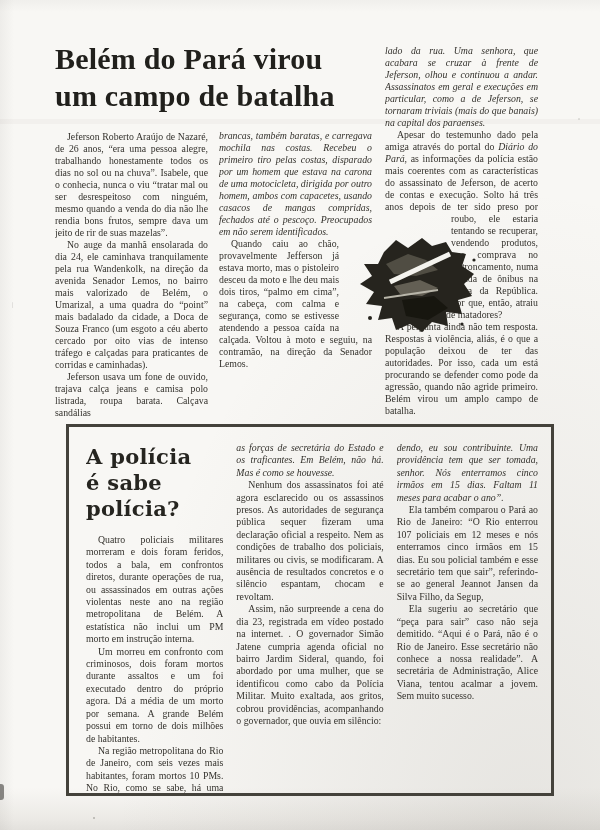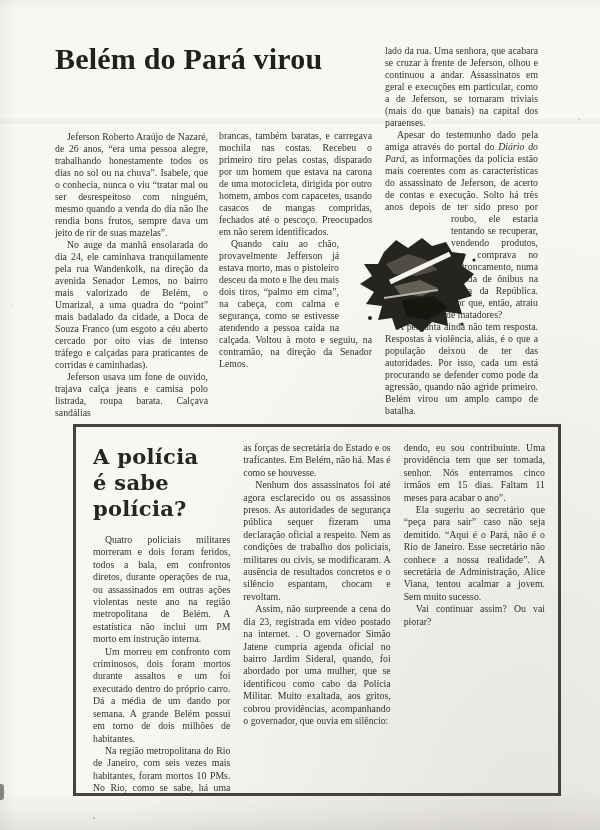--- a/index.html
+++ b/index.html
@@ -17,30 +17,30 @@
   .headline{position:absolute;left:55px;top:40px;width:330px;margin:0;
     font-weight:600;font-size:30px;line-height:37px;color:#21201c;letter-spacing:.2px;}
   .headline span{display:block;}
   
   .col{position:absolute;width:153px;text-align:justify;font-size:9.8px;line-height:12px;hyphens:auto;-webkit-hyphens:auto;}
   .col1{left:55px;top:131px;max-height:292px;overflow:hidden;}
   .col2{left:219px;top:130px;max-height:292px;overflow:hidden;}
   .col3{left:385px;top:45px;max-height:372px;overflow:hidden;}
   p.para,p.bpara{margin:0;}
   .indent{text-indent:12px;}
-  .cont{text-indent:0;}
+  .cont{text-indent:0;font-style:italic;}
   .it{font-style:italic;}
   .wrap-r{float:right;width:30px;height:88px;margin-left:3px;}
   .wrap-l{float:left;width:66px;height:192px;margin-right:3px;
     shape-outside:polygon(0 90px,66px 90px,66px 170px,30px 170px,30px 192px,0 192px);}
   
   .illustration{position:absolute;left:350px;top:234px;width:128px;height:102px;}
   .illustration svg{display:block;width:100%;height:100%;}
   
-  .box{position:absolute;left:73px;top:424px;width:488px;height:372px;box-sizing:border-box;
+  .box{position:absolute;left:66px;top:424px;width:488px;height:372px;box-sizing:border-box;
     border:3px solid #44423b;display:flex;gap:13px;padding:15px 13px 0 17px;overflow:hidden;}
   .box-col{text-align:justify;font-size:9.8px;line-height:12.4px;overflow:hidden;hyphens:auto;-webkit-hyphens:auto;}
   .box-c1{width:138px;}
   .box-c2{width:148px;}
   .box-c3{width:142px;}
   .box-title{margin:2px 0 12px 0;font-family:"DejaVu Serif",serif;font-weight:bold;
     font-size:21px;line-height:26px;color:#262520;letter-spacing:.3px;}
   .box-title span{display:block;}
   
   .speck{position:absolute;background:rgba(70,68,62,.35);border-radius:50%;}
@@ -50,20 +50,21 @@
   .smudge{position:absolute;left:0;top:784px;width:4px;height:16px;background:rgba(50,48,44,.55);border-radius:0 3px 3px 0;}
 </style>
 </head>
 <body>
 
 <div class="page">
   <div class="band"></div>
 
   <h1 class="headline">
     <span>Belém do Pará virou</span>
+    <span>um campo de batalha</span>
   </h1>
 
   <div class="col col1">
     <p class="para indent">Jeferson Roberto Araújo de Nazaré, de 26 anos, “era uma pessoa alegre, trabalhando honestamente todos os dias no sol ou na chuva”. Isabele, que o conhecia, nunca o viu “tratar mal ou ser desrespeitoso com ninguém, mesmo quando a venda do dia não lhe rendia bons frutos, sempre dava um jeito de rir de suas mazelas”.</p>
     <p class="para indent">No auge da manhã ensolarada do dia 24, ele caminhava tranquilamente pela rua Wandenkolk, na direção da avenida Senador Lemos, no bairro mais valorizado de Belém, o Umarizal, a uma quadra do “point” mais badalado da cidade, a Doca de Souza Franco (um esgoto a céu aberto cercado por oito vias de intenso tráfego e calçadas para praticantes de corridas e caminhadas).</p>
     <p class="para indent">Jeferson usava um fone de ouvido, trajava calça jeans e camisa polo listrada, roupa barata. Calçava sandálias</p>
   </div>
 
   <div class="col col2">
     <p class="para cont">brancas, também baratas, e carregava mochila nas costas. Recebeu o primeiro tiro pelas costas, disparado por um homem que estava na carona de uma motocicleta, dirigida por outro homem, ambos com capacetes, usando casacos de mangas compridas, fechados até o pescoço. Preocupados em não serem identificados.</p>
@@ -97,32 +98,32 @@
   </div>
 
   <section class="box">
     <div class="box-col box-c1">
       <h2 class="box-title">
         <span>A polícia</span>
         <span>é sabe</span>
         <span>polícia?</span>
       </h2>
       <p class="bpara indent">Quatro policiais militares morreram e dois foram feridos, todos a bala, em confrontos diretos, durante operações de rua, ou assassinados em outras ações violentas neste ano na região metropolitana de Belém. A estatística não inclui um PM morto em instrução interna.</p>
-      <p class="bpara indent">Um morreu em confronto com criminosos, dois foram mortos durante assaltos e um foi executado dentro do próprio carro. Dá a média de um dando por semana. A grande Belém possui em torno de dois milhões de habitantes.</p>
+      <p class="bpara indent">Um morreu em confronto com criminosos, dois foram mortos durante assaltos e um foi executado dentro do próprio agora. Dá a média de um morto por semana. A grande Belém possui em torno de dois milhões de habitantes.</p>
       <p class="bpara indent">Na região metropolitana do Rio de Janeiro, com seis vezes mais habitantes, foram mortos 10 PMs. No Rio, como se sabe, há uma guerra não declarada entre</p>
     </div>
     <div class="box-col box-c2">
       <p class="bpara cont">as forças de secretária do Estado e os traficantes. Em Belém, não há. Mas é como se houvesse.</p>
       <p class="bpara indent">Nenhum dos assassinatos foi até agora esclarecido ou os assassinos presos. As autoridades de segurança pública sequer fizeram uma declaração oficial a respeito. Nem as condições de trabalho dos policiais, militares ou civis, se modificaram. A ausência de resultados concretos e o silêncio espantam, chocam e revoltam.</p>
       <p class="bpara indent">Assim, não surpreende a cena do dia 23, registrada em vídeo postado na internet. . O governador Simão Jatene cumpria agenda oficial no bairro Jardim Sideral, quando, foi abordado por uma mulher, que se identificou como cabo da Polícia Militar. Muito exaltada, aos gritos, cobrou providências, acompanhando o governador, que ouvia em silêncio:</p>
     </div>
     <div class="box-col box-c3">
       <p class="bpara cont">dendo, eu sou contribuinte. Uma providência tem que ser tomada, senhor. Nós enterramos cinco irmãos em 15 dias. Faltam 11 meses para acabar o ano”.</p>
+      <p class="bpara indent">Ela também comparou o Pará ao Rio de Janeiro: “O Rio enterrou 107 policiais em 12 meses e nós enterramos cinco irmãos em 15 dias. Eu sou policial também e esse secretário tem que sair”, referindo-se ao general Jeannot Jansen da Silva Filho, da Segup,</p>
       <p class="bpara indent">Ela sugeriu ao secretário que “peça para sair” caso não seja demitido. “Aqui é o Pará, não é o Rio de Janeiro. Esse secretário não conhece a nossa realidade”. A secretária de Administração, Alice Viana, tentou acalmar a jovem. Sem muito sucesso.</p>
-      <p class="bpara indent">Vai continuar assim? Ou vai piorar?</p>
     </div>
   </section>
 
   <div class="speck s1"></div>
   <div class="speck s2"></div>
   <div class="speck s3"></div>
   <div class="smudge"></div>
 </div>
 
 </body></html>

